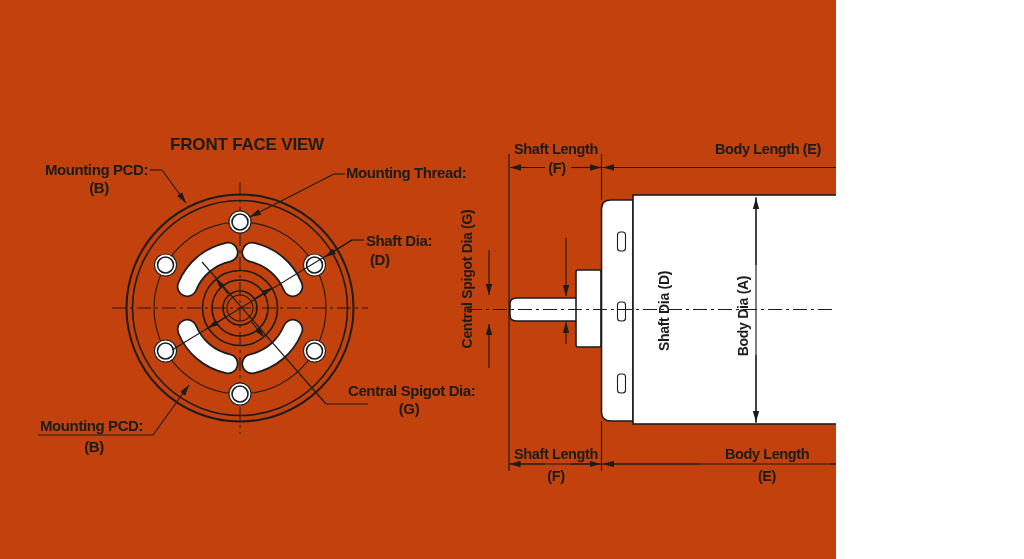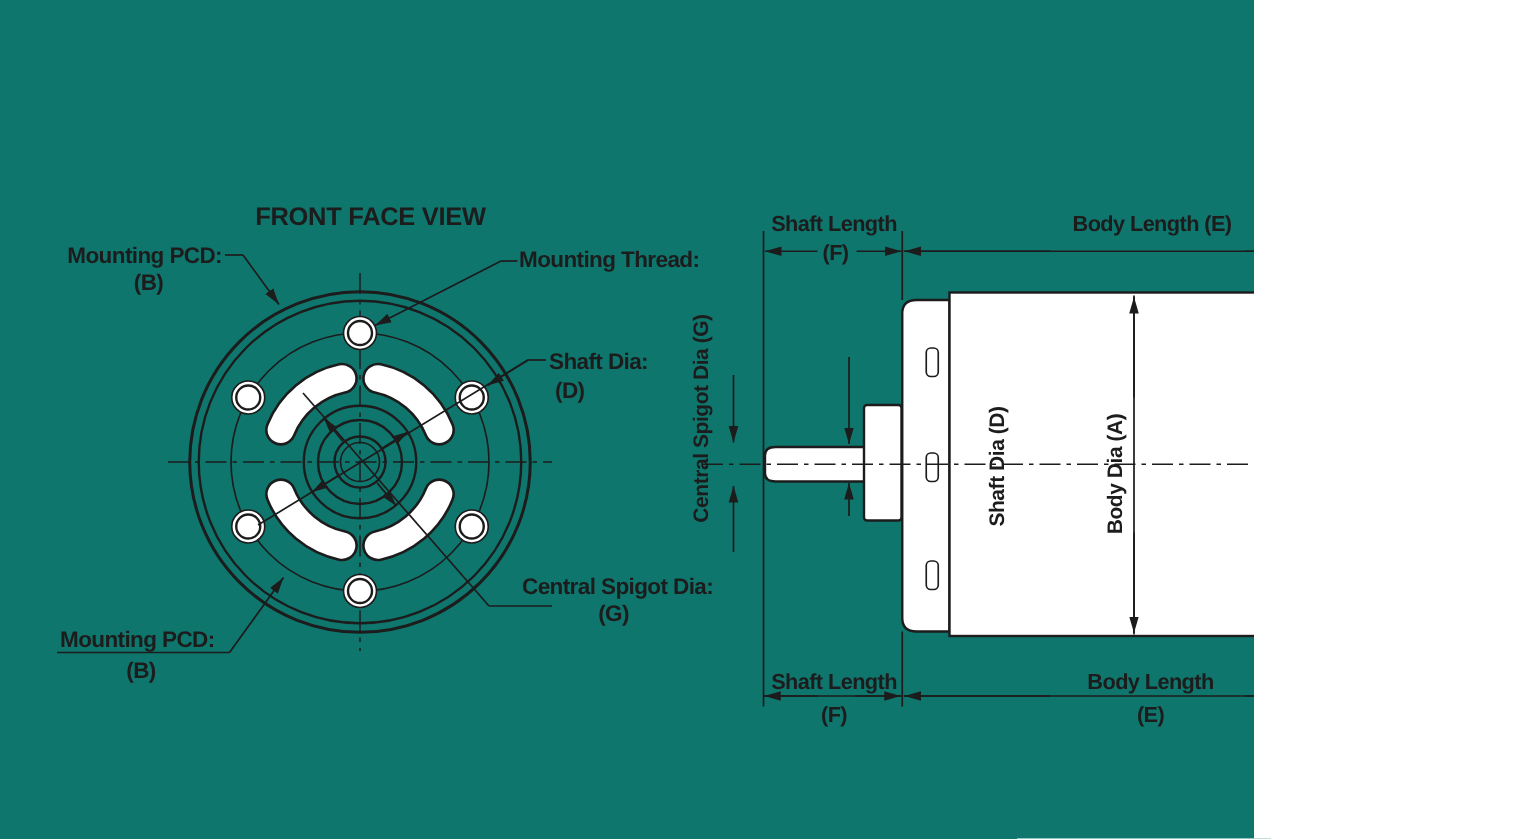--- a/index.html
+++ b/index.html
@@ -1,16 +1,16 @@
 <!DOCTYPE html>
 <html><head>
 <meta charset="utf-8">
 <style>
   html,body{margin:0;padding:0;background:#fff;}
-  #canvas{position:relative;width:836px;height:559px;background:#0f766e;overflow:hidden;}
+  #canvas{position:relative;width:836px;height:559px;background:#c2410c;overflow:hidden;}
   svg{display:block}
   .title{font:700 17px "Liberation Sans",sans-serif;letter-spacing:-0.2px;fill:#1c1c1c;}
   .lbl{font:700 15px "Liberation Sans",sans-serif;letter-spacing:-0.4px;fill:#1c1c1c;}
   .dimlbl{font:700 14.5px "Liberation Sans",sans-serif;letter-spacing:-0.4px;fill:#1c1c1c;}
   .vlbl{font:700 14px "Liberation Sans",sans-serif;letter-spacing:-0.3px;fill:#1c1c1c;}
   .ln{stroke:#1c1c1c;fill:none;stroke-width:1.6;}
   .lnw{stroke:#1c1c1c;fill:#ffffff;stroke-width:1.6;}
   .thick{stroke-width:2;}
   .thin{stroke-width:1.1;}
   .dim{stroke:#1c1c1c;fill:none;stroke-width:1.15;}

